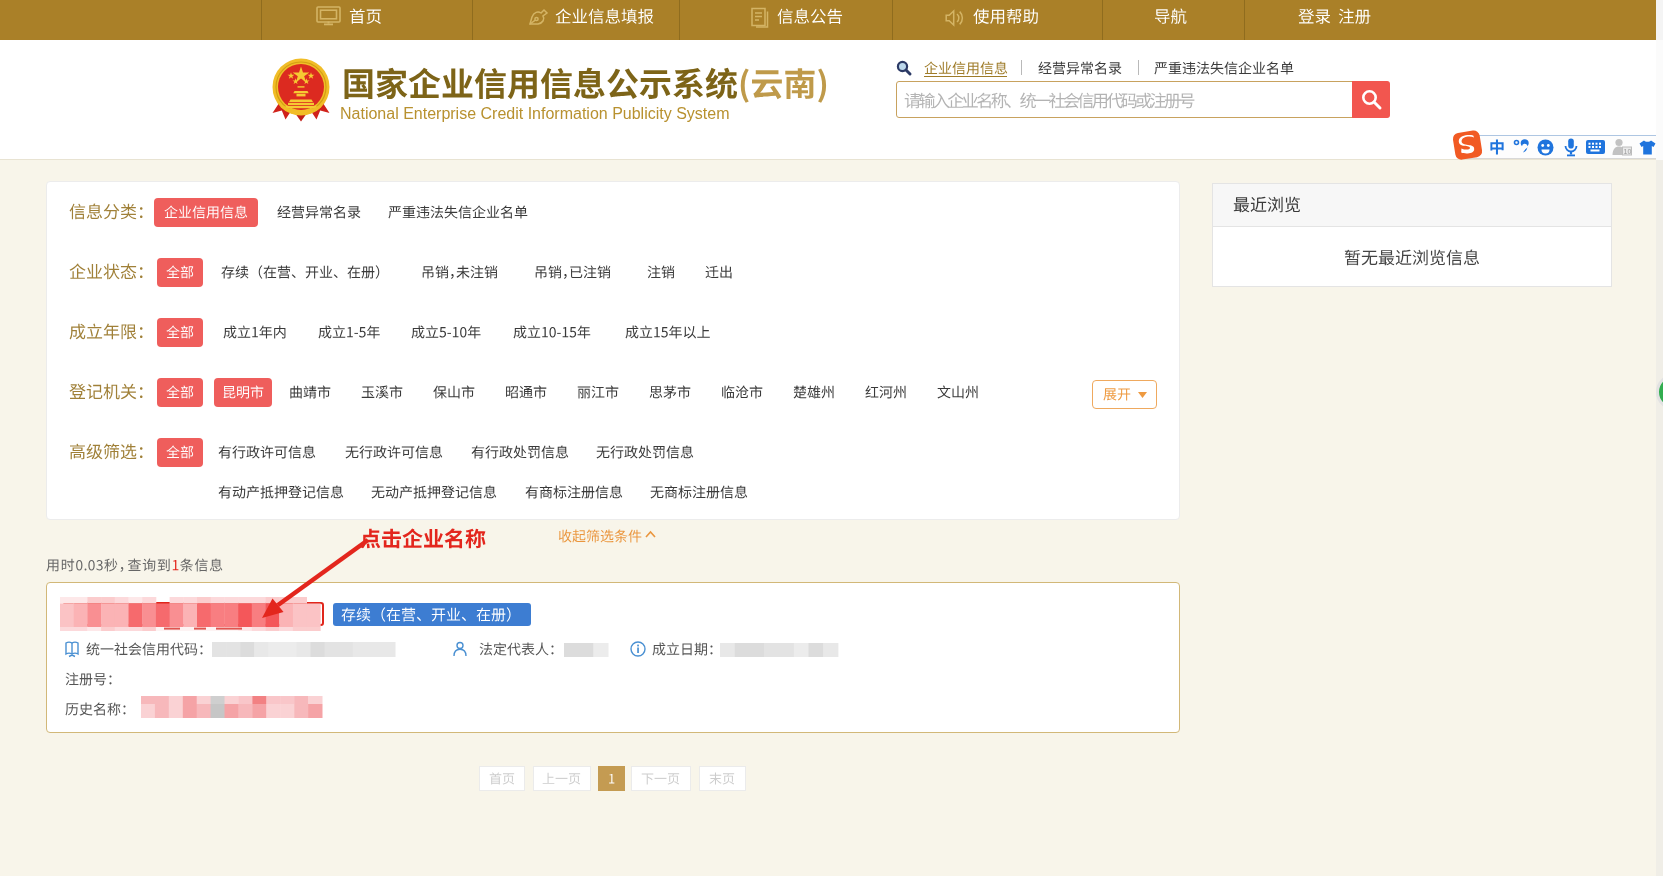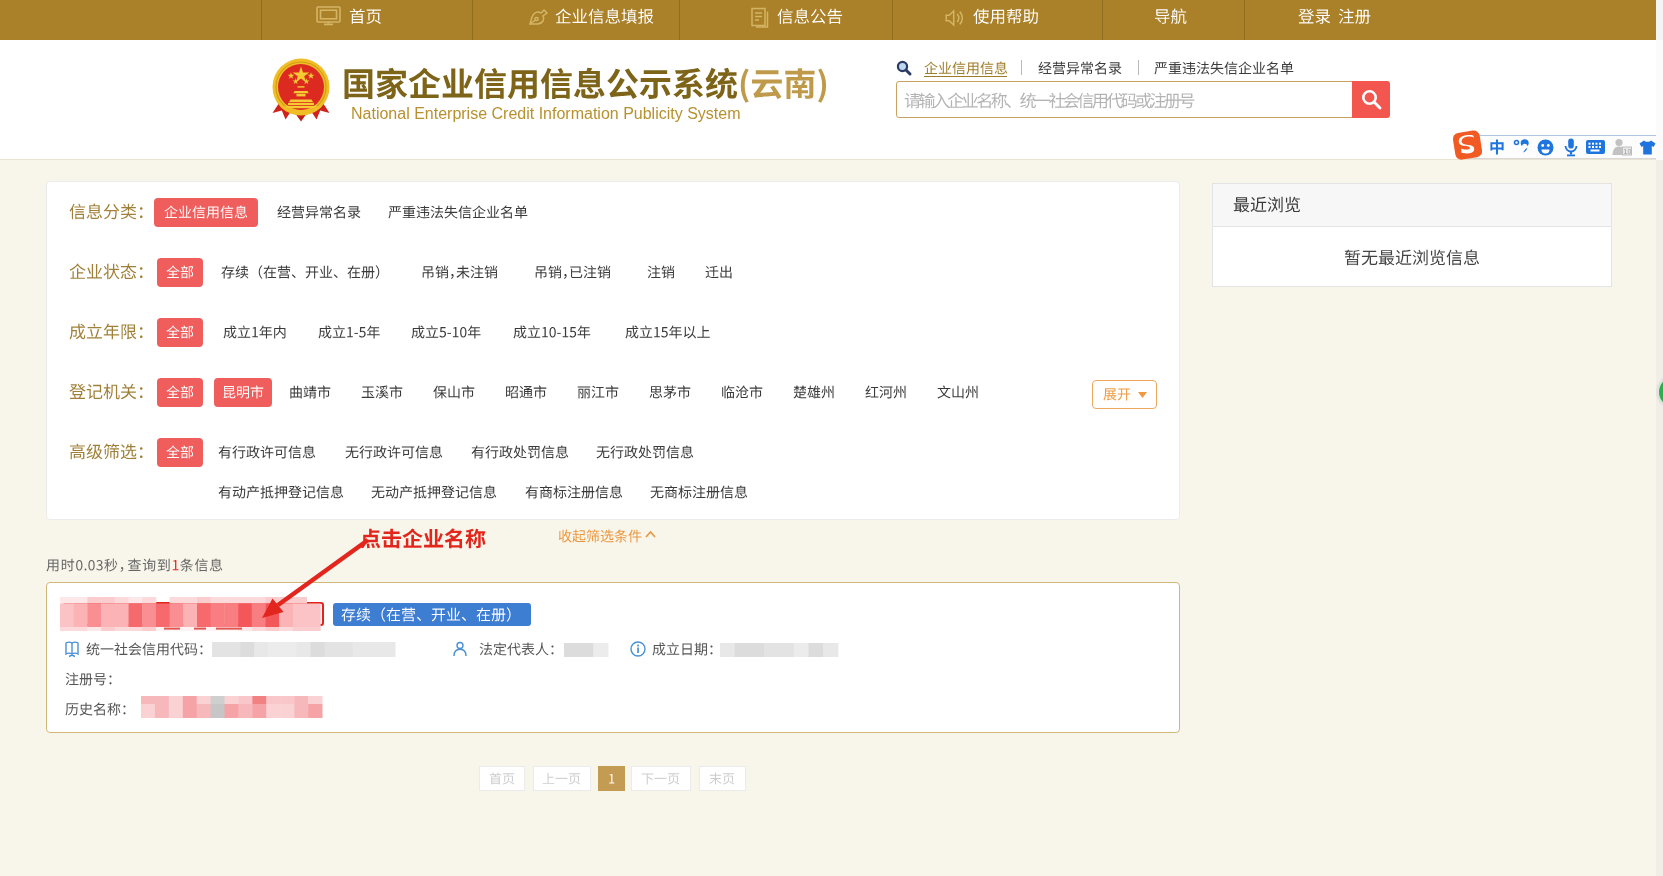--- a/index.html
+++ b/index.html
@@ -318,21 +318,21 @@
         <use href="#g7edfB" x="11000"></use>
       </g>
       <g fill="#bf9a4a">
         <use href="#g28B" x="12000"></use>
         <use href="#g4e91B" x="12378"></use>
         <use href="#g5357B" x="13378"></use>
         <use href="#g29B" x="14378"></use>
       </g>
     </g>
   </svg>
-<div style="position:absolute;left:351px;top:106px;font-size:16px;line-height:16px;color:#b8912f;letter-spacing:0">National Enterprise Credit Information Publicity System</div>
+<div style="position:absolute;left:340px;top:106px;font-size:16px;line-height:16px;color:#b8912f;letter-spacing:0">National Enterprise Credit Information Publicity System</div>
 <svg class="t" style="left:896px;top:60px" width="16" height="16" viewBox="0 0 16 16">
 <circle cx="6.5" cy="6.5" r="4.6" fill="#bcd8ec" stroke="#2c3a66" stroke-width="2.2"></circle>
 <path d="M10 10 L14 14" stroke="#2c3a66" stroke-width="3" stroke-linecap="round"></path>
 </svg>
 <svg class="t" style="left:924px;top:61.0px" width="84.0" height="14.0" viewBox="0 0 6000 1000">
     <g transform="translate(0,880) scale(1,-1)">
       <g fill="#9e7b28">
         <use href="#g4f01R" x="0"></use>
         <use href="#g4e1aR" x="1000"></use>
         <use href="#g4fe1R" x="2000"></use>

